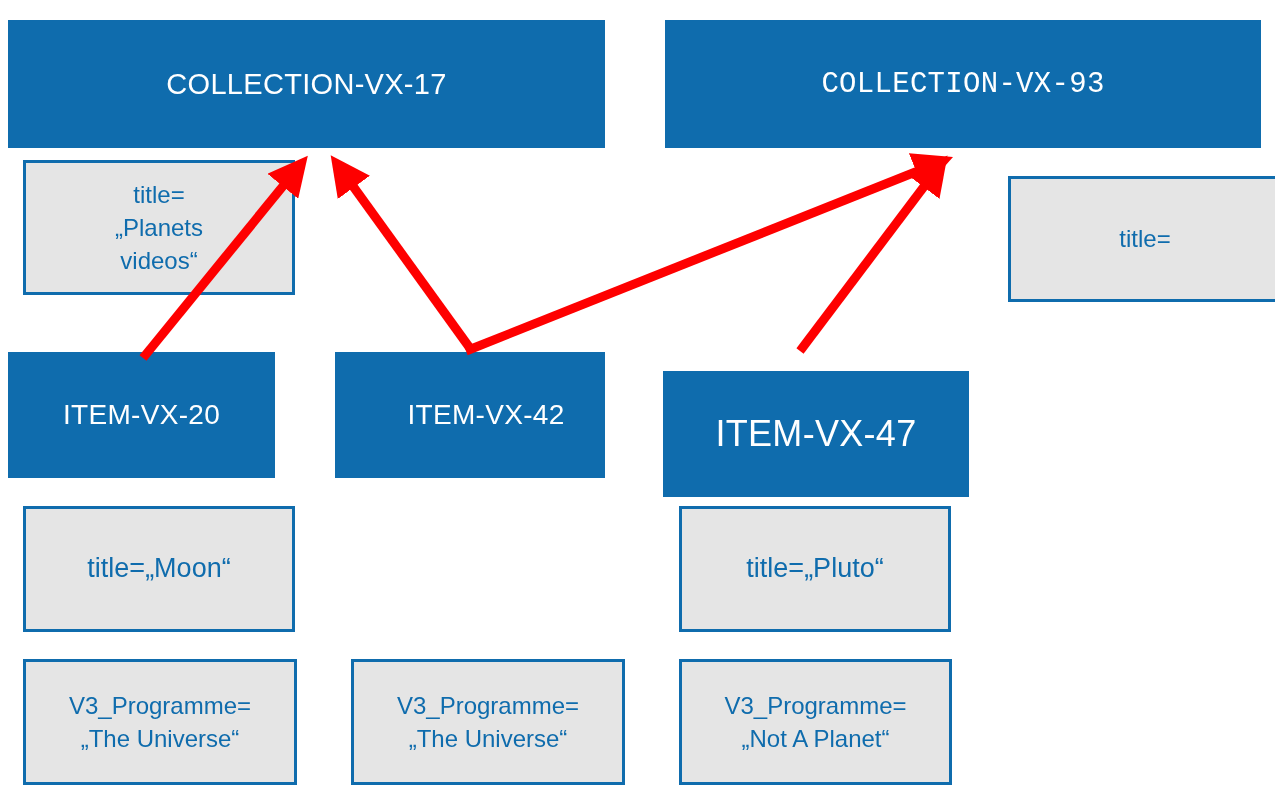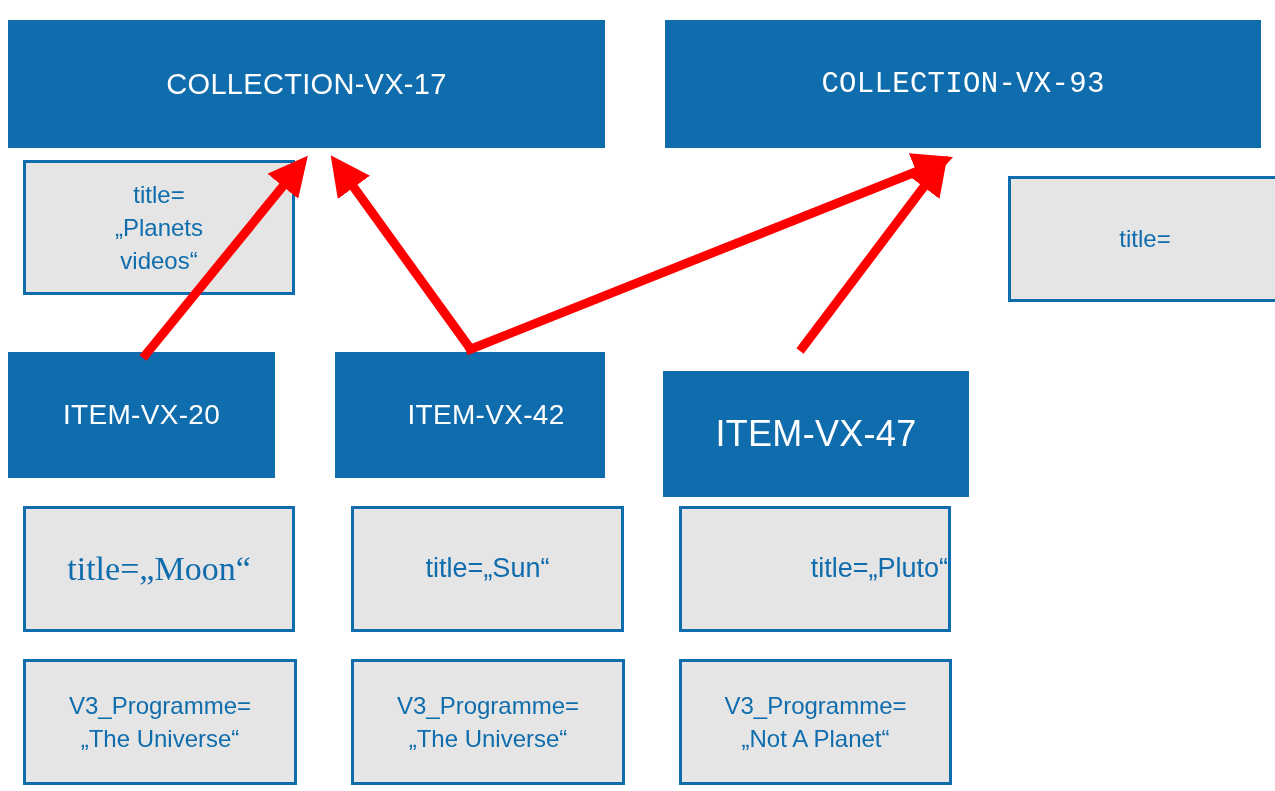--- a/index.html
+++ b/index.html
@@ -78,29 +78,26 @@
   </div>
 
   <div class="solid-box" style="left:335px; top:352px; width:270px; height:126px; font-size:28px;padding-left:32px;">
     <span>ITEM-VX-42</span>
   </div>
 
   <div class="solid-box" style="left:663px; top:352px; width:306px; height:126px; font-size:36px;margin-top:19px;">
     <span>ITEM-VX-47</span>
   </div>
 
-  <div class="note-box" style="left:5px; top:506px; width:272px; height:126px; font-size:34px;font-family:Liberation Serif, serif;">
+  <div class="note-box" style="left:5px; top:506px; width:272px; height:126px; font-size:27px;">
     <span>title=„Moon“</span>
   </div>
 
-  <div class="note-box" style="left:333px; top:506px; width:273px; height:126px; font-size:27px;">
-    <span>title=„Sun“</span>
-  </div>
 
-  <div class="note-box" style="left:661px; top:506px; width:272px; height:126px; font-size:27px;align-items:flex-end;">
+  <div class="note-box" style="left:661px; top:506px; width:272px; height:126px; font-size:27px;">
     <span>title=„Pluto“</span>
   </div>
 
   <div class="note-box" style="left:5px; top:659px; width:274px; height:126px; font-size:24px;">
     <span>V3_Programme=</span>
     <span>„The Universe“</span>
   </div>
 
   <div class="note-box" style="left:333px; top:659px; width:274px; height:126px; font-size:24px;">
     <span>V3_Programme=</span>

